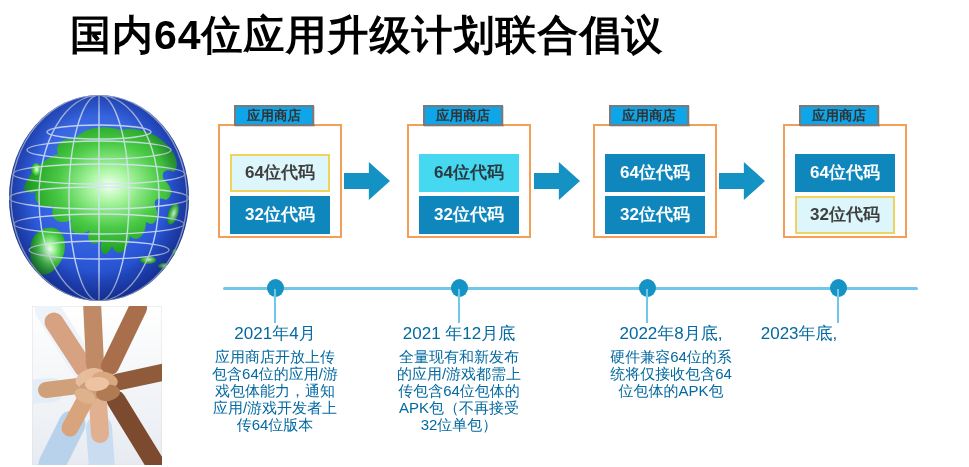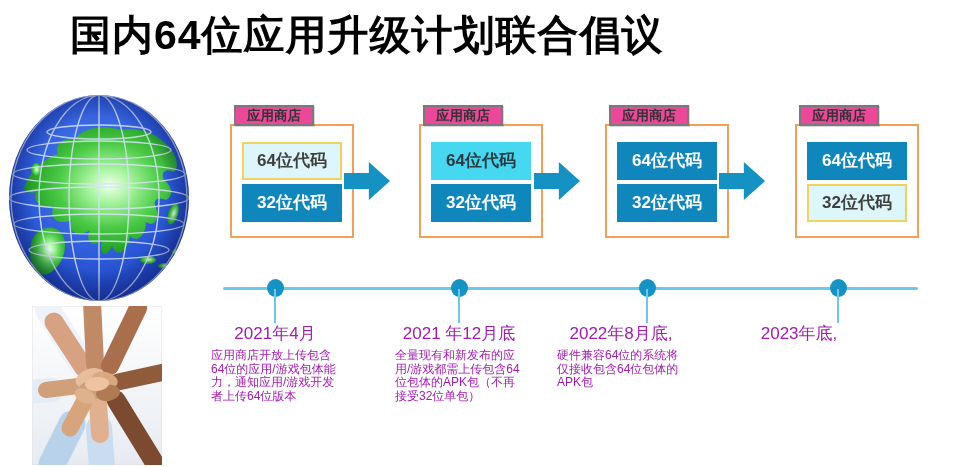--- a/index.html
+++ b/index.html
@@ -16,29 +16,29 @@
 
   
   .globe-wrap { position:absolute; left:6px; top:92px; width:188px; height:214px; }
   .hands-wrap { position:absolute; left:32px; top:306px; width:130px; height:159px; }
 
   
   .stage-group { position:absolute; top:105px; width:112px; }
   .g1 { left:218px; } .g2 { left:407px; } .g3 { left:593px; } .g4 { left:783px; }
   .store-label {
     position:relative; z-index:2; width:80px; height:21px; margin:0 auto;
-    background:#ec4899; border:2px solid #7a7a7a;
+    background:#0ea5e9; border:2px solid #7a7a7a;
     font-size:13.5px; font-weight:600; color:#333333;
     text-align:center; line-height:17px;
     box-shadow:1px 1px 0 rgba(0,0,0,0.15);
   }
   .store-box {
-    position:absolute; top:19px; left:12px; width:124px; height:114px;
+    position:absolute; top:19px; left:0; width:124px; height:114px;
     border:2px solid #f2a057; background:#ffffff;
-    padding-top:16px;
+    padding-top:28px;
   }
   .code-box {
     width:100px; height:38px; margin:0 auto 4px auto;
     text-align:center; font-size:17px; font-weight:700; line-height:36px;
   }
   .code-box.solid  { background:#0f87bd; color:#ffffff; line-height:38px; }
   .code-box.gold   { background:#ddf6fb; color:#3f3f3f; border:2px solid #eed45e; line-height:34px; }
   .code-box.bright { background:#45d8f0; color:#2b3a40; line-height:38px; }
 
   
@@ -49,26 +49,26 @@
   .a1 { left:344px; } .a2 { left:534px; } .a3 { left:719px; }
 
   
   .timeline-line { position:absolute; left:223px; top:287px; width:695px; height:3px; background:#6fc8ea; border-radius:2px; }
   .timeline-dot  { position:absolute; top:279px; width:17px; height:18px; border-radius:50%; background:#1593c4; }
   .timeline-tick { position:absolute; top:289px; width:2px; height:34px; background:#6fc8ea; }
   .d1 { left:267px; } .d2 { left:451px; } .d3 { left:639px; } .d4 { left:830px; }
   .t1 { left:274px; } .t2 { left:458px; } .t3 { left:646px; } .t4 { left:837px; }
 
   
-  .milestone { position:absolute; top:324px; width:170px; color:#a21caf; }
-  .m1 { left:190px; } .m2 { left:374px; } .m3 { left:536px; } .m4 { left:714px; }
+  .milestone { position:absolute; top:324px; width:170px; color:#0369a1; }
+  .m1 { left:190px; } .m2 { left:374px; } .m3 { left:586px; } .m4 { left:714px; }
   .milestone-date { text-align:center; font-size:17px; line-height:1.2; }
   .milestone-desc {
     margin:5px auto 13px auto; width:128px;
-    font-size:12px; line-height:1.13; text-align:left;
+    font-size:15px; line-height:1.13; text-align:center;
     overflow-wrap:break-word;
   }
   .m4 .milestone-desc { width:140px; }
 </style>
 </head>
 <body>
 
 <div class="canvas">
 
   <div class="slide-title">国内64位应用升级计划联合倡议</div>

